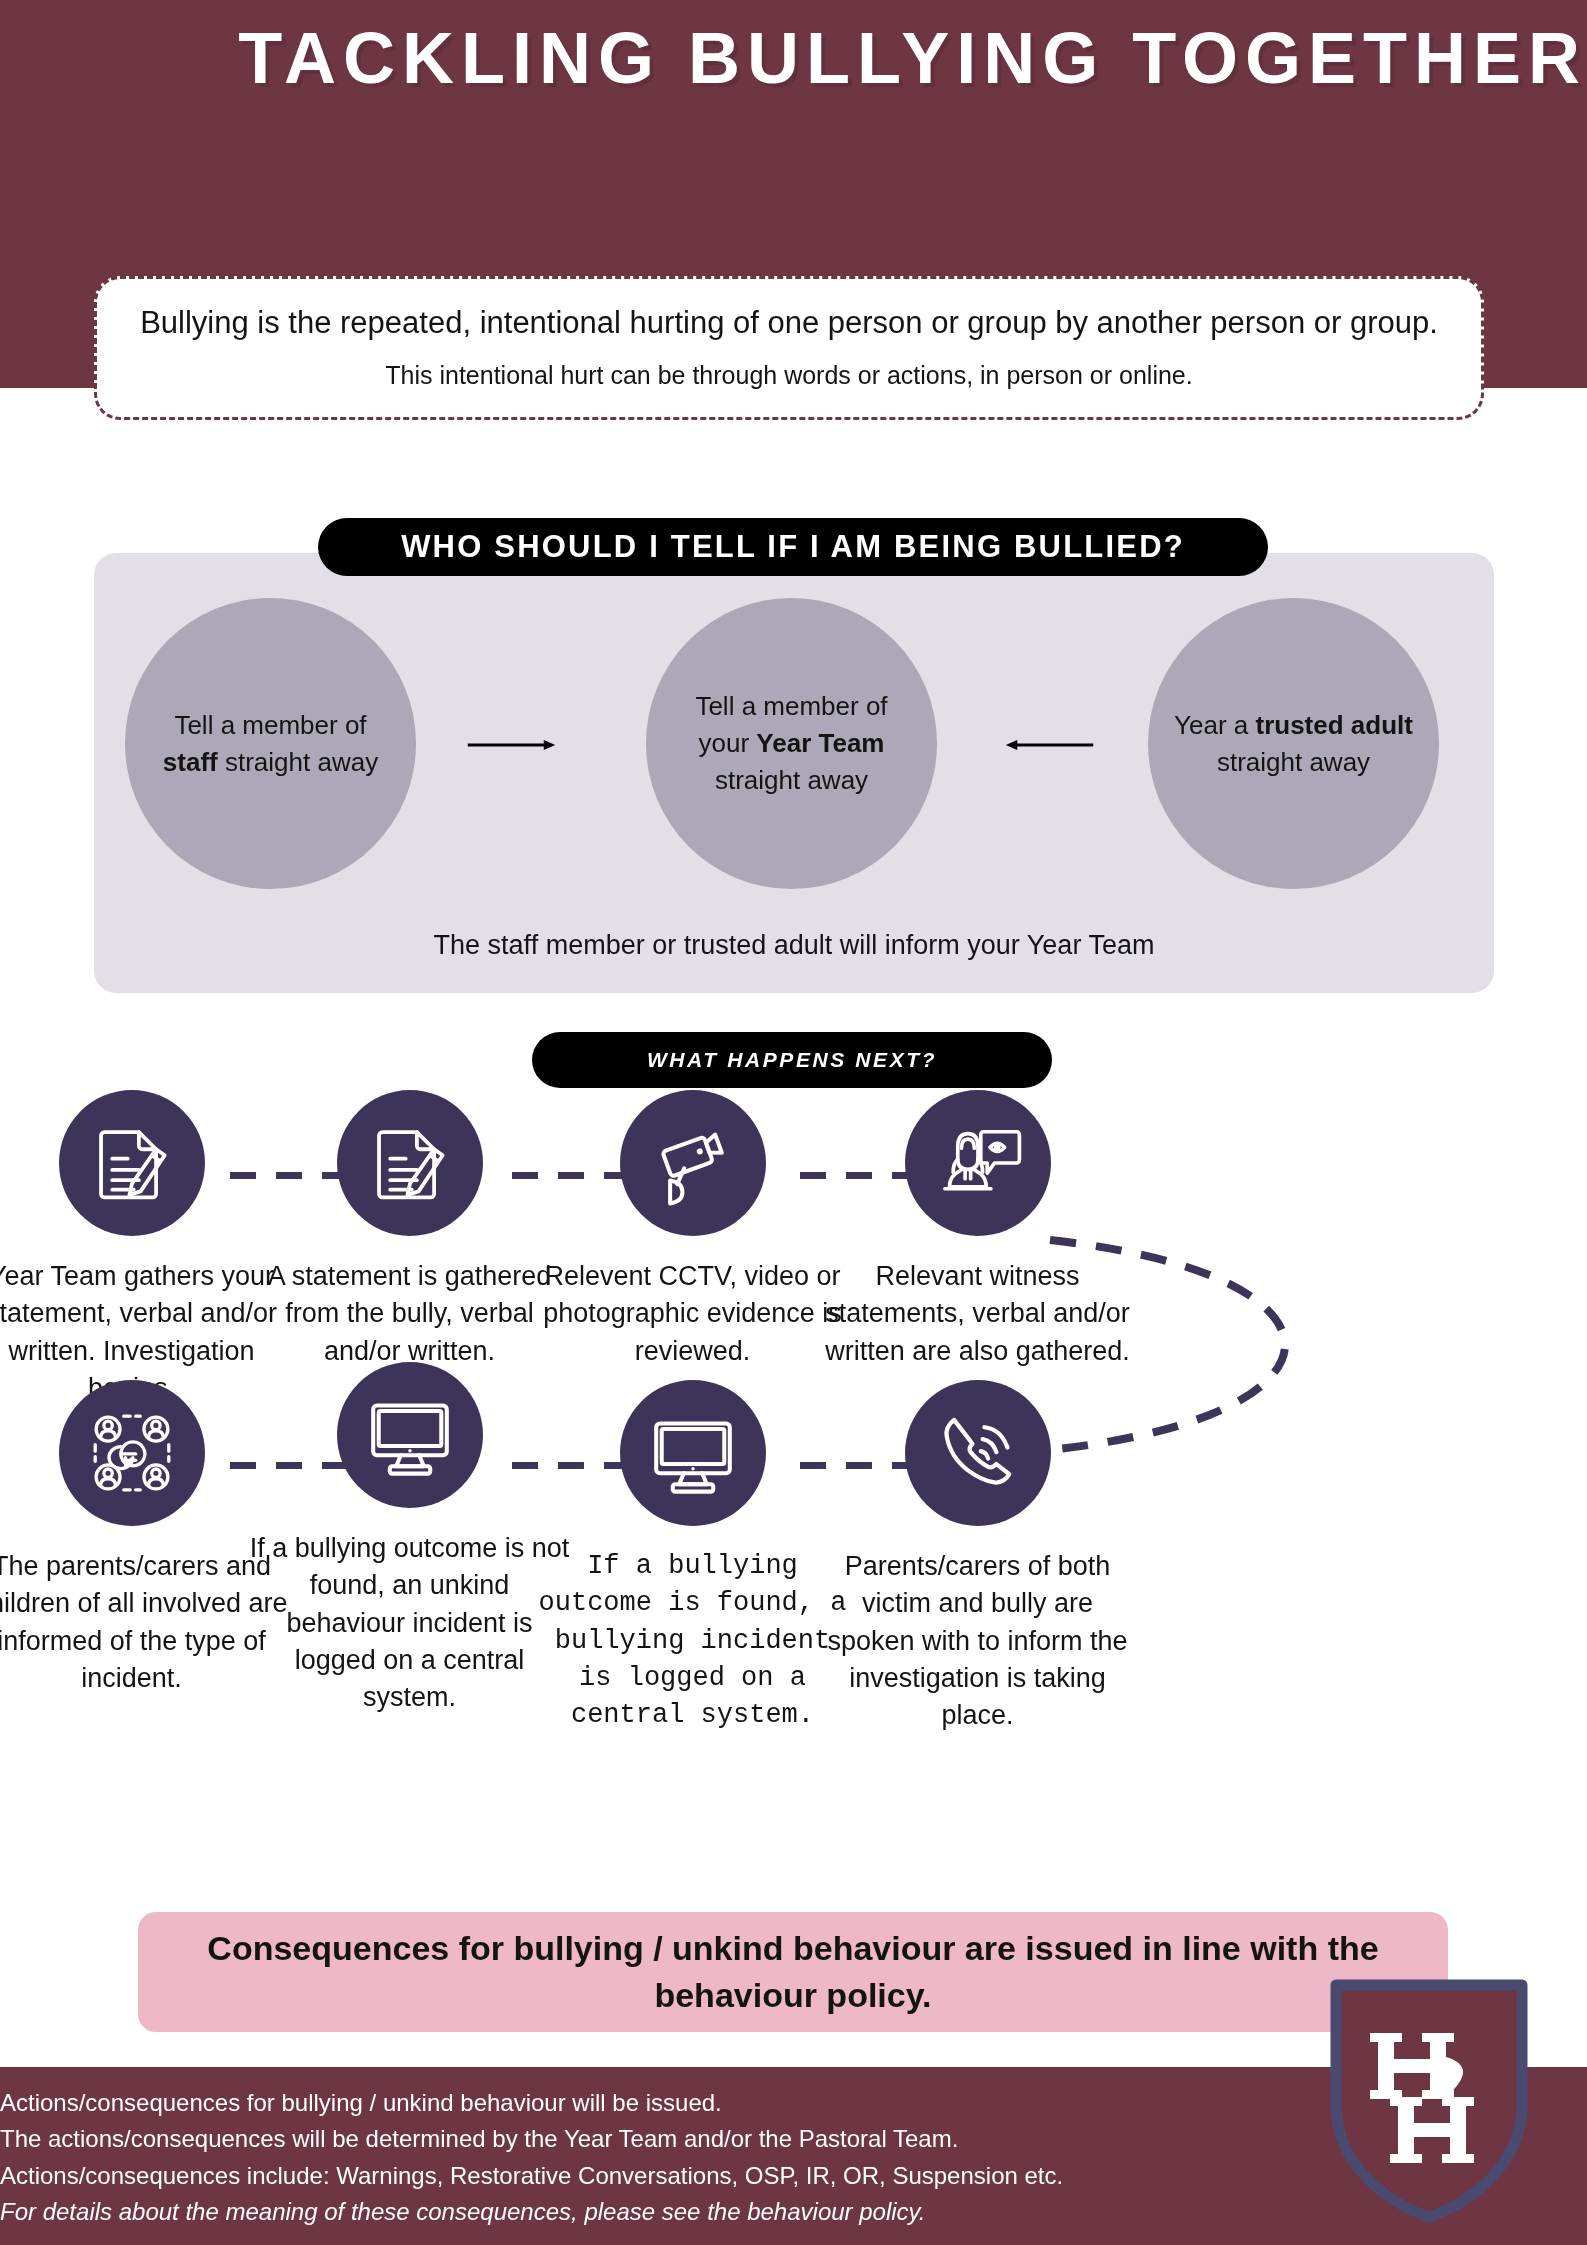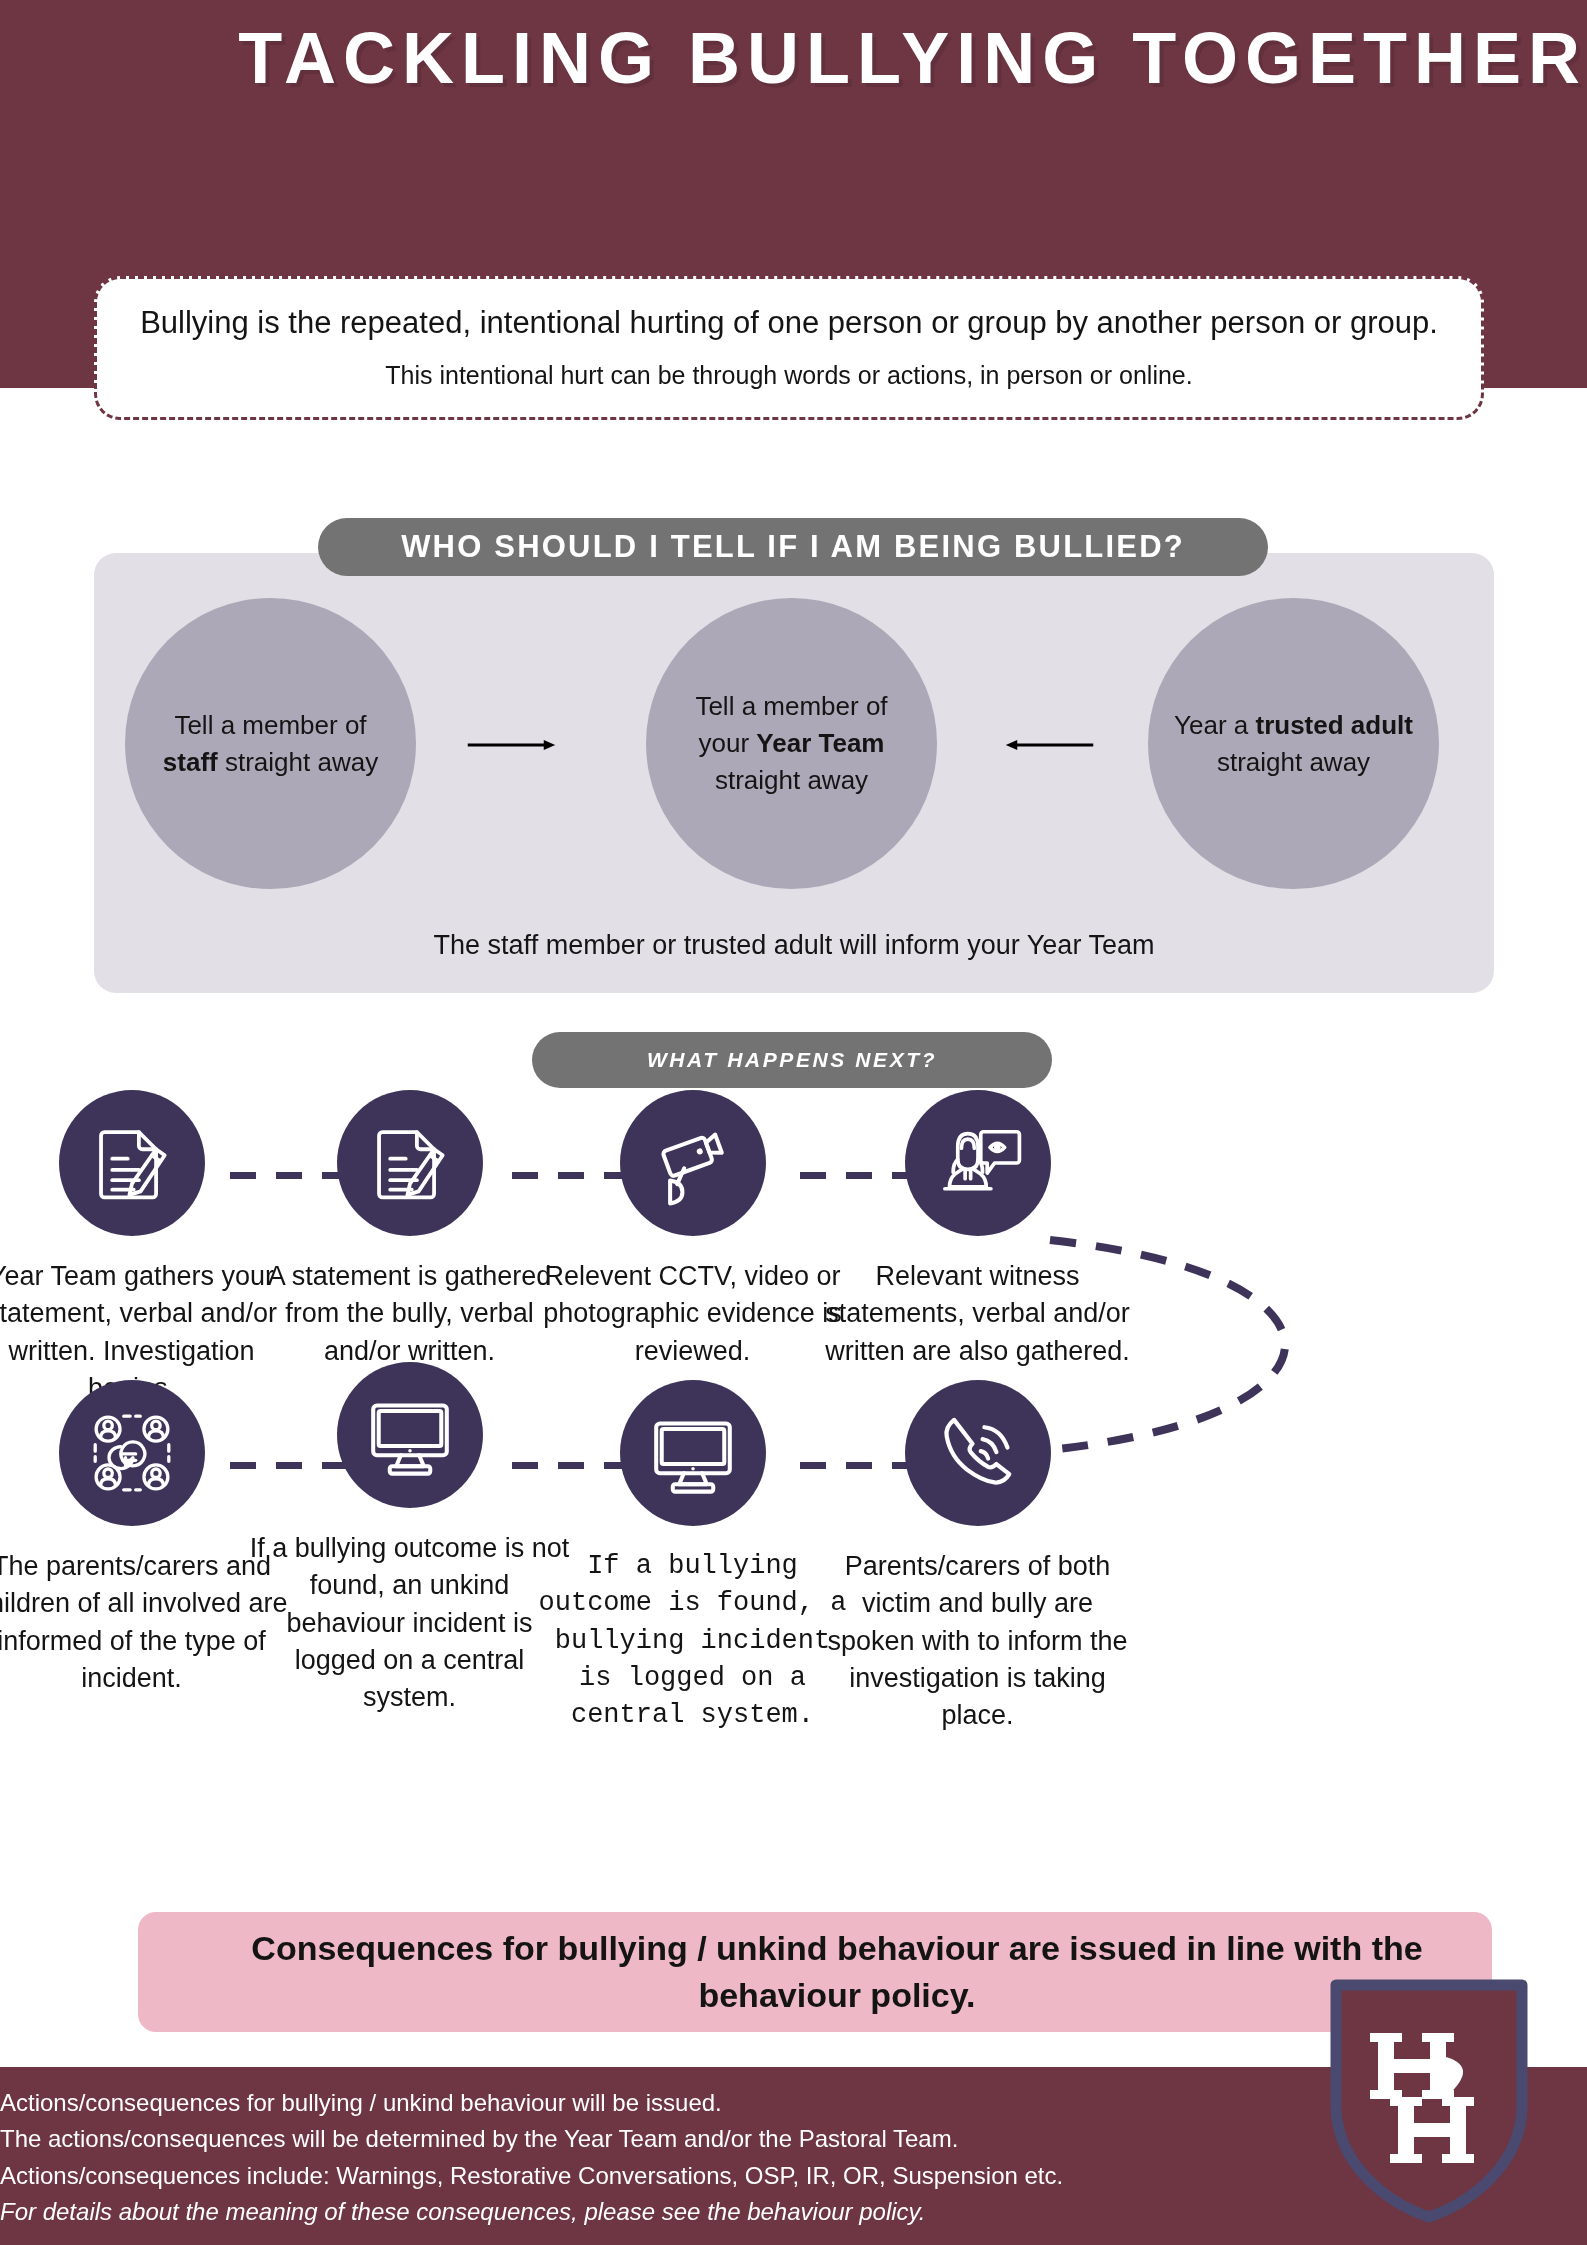--- a/index.html
+++ b/index.html
@@ -72,21 +72,21 @@
     color: #141414;
     font-size: 25px;
     line-height: 1.45;
     margin-top: 12px;
     font-weight: 400;
   }
 
   
   .pill {
     position: absolute;
-    background: #737373;
+    background: #000000;
     color: #FFFFFF;
     border-radius: 40px;
     font-weight: 700;
     letter-spacing: 2.2px;
     text-transform: uppercase;
     display: flex;
     align-items: center;
     justify-content: center;
     box-sizing: border-box;
     z-index: 5;
@@ -207,21 +207,20 @@
     left: 138px;
     top: 1912px;
     width: 1310px;
     height: 120px;
     background: #EFB8C6;
     border-radius: 18px;
     display: flex;
     align-items: center;
     justify-content: center;
     text-align: center;
-    padding-left: 44px;
   }
   .consequence-text {
     font-size: 34px;
     font-weight: 700;
     line-height: 1.38;
     color: #141414;
     padding: 0 40px;
   }
 
   

